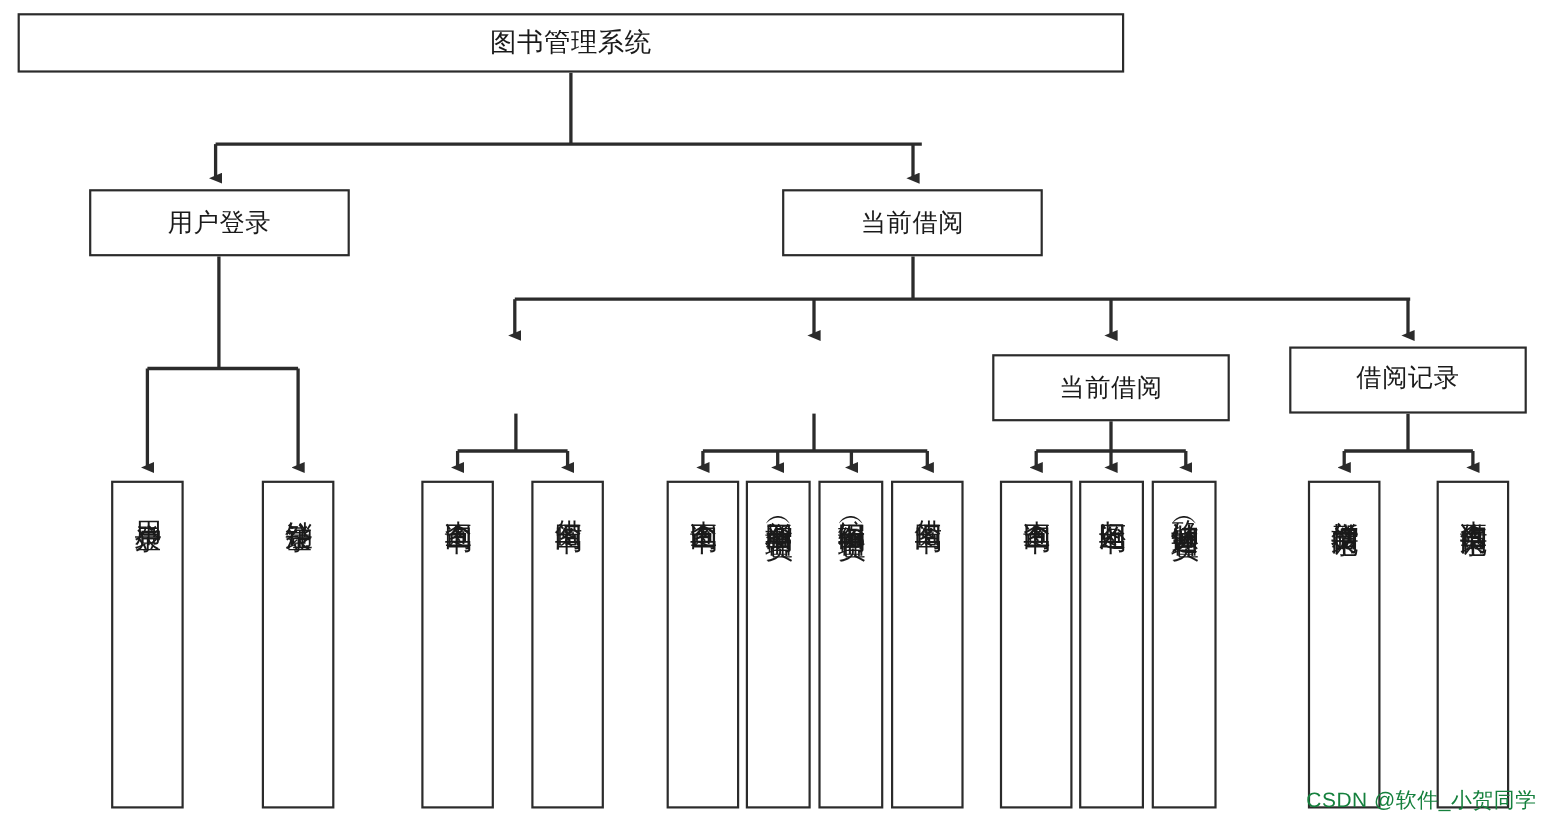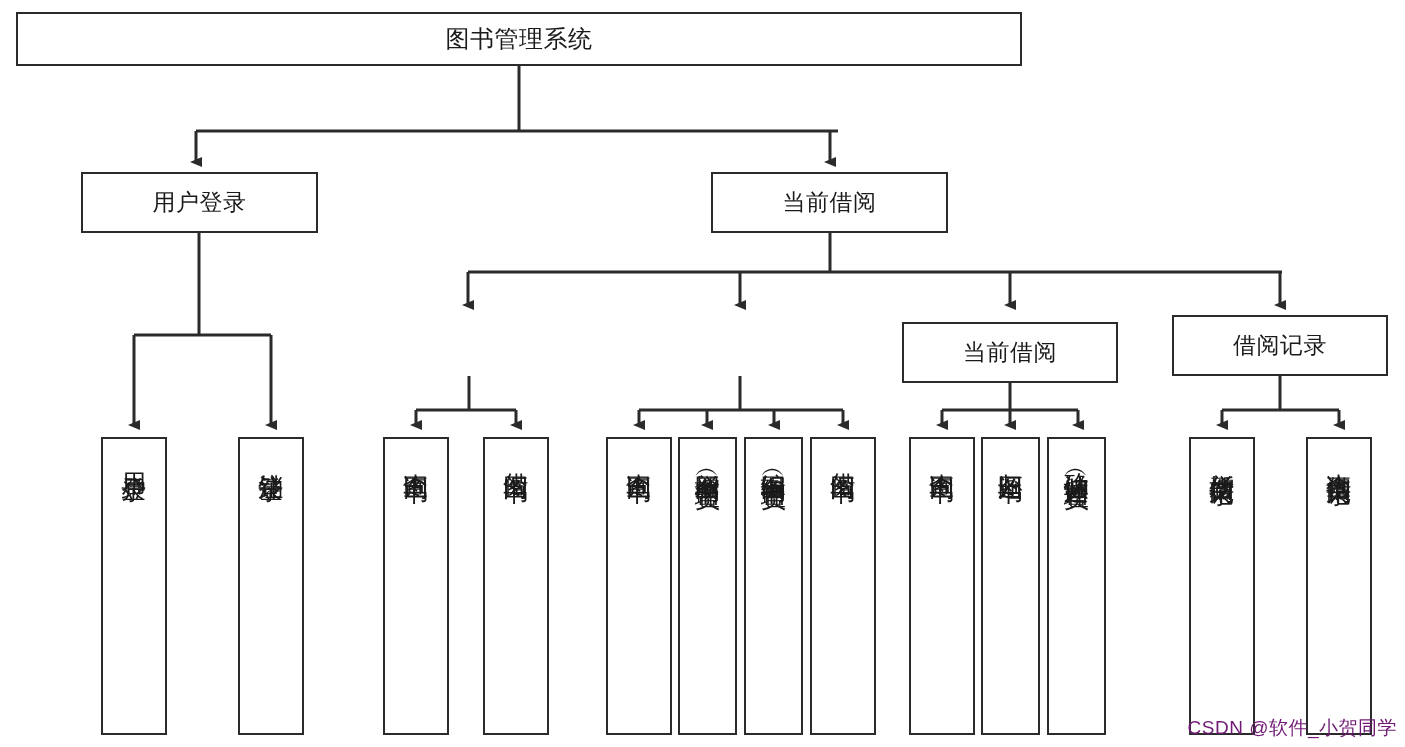--- a/index.html
+++ b/index.html
@@ -58,21 +58,21 @@
     font-size: 25px;
     line-height: 1.06;
     letter-spacing: 2px;
     white-space: nowrap;
   }
   .watermark {
     position: absolute;
     right: 8px;
     bottom: 6px;
     font-size: 19px;
-    color: #701a75;
+    color: #15803d;
     letter-spacing: 0.5px;
     white-space: nowrap;
   }
 </style>
 </head>
 <body>
 
 <div id="canvas">
 
   <svg id="wires" viewBox="0 0 1405 747" xmlns="http://www.w3.org/2000/svg">
@@ -132,21 +132,21 @@
   <div class="node h" style="left:81px; top:172px; width:237px; height:61px;">
     <span class="lbl">用户登录</span>
   </div>
   <div class="node h" style="left:711px; top:172px; width:237px; height:61px;">
     <span class="lbl">当前借阅</span>
   </div>
 
   <div class="node h" style="left:902px; top:322px; width:216px; height:61px;">
     <span class="lbl">当前借阅</span>
   </div>
-  <div class="node h" style="left:1172px; top:315px; width:216px; height:61px;">
+  <div class="node h" style="left:1172px; top:315px; width:216px; height:61px;font-family:Liberation Mono, monospace;">
     <span class="lbl">借阅记录</span>
   </div>
 
   <div class="node v" style="left:101px; top:437px; width:66px; height:298px;">
     <span class="lbl">用户登录</span>
   </div>
   <div class="node v" style="left:238px; top:437px; width:66px; height:298px;">
     <span class="lbl">注销登录</span>
   </div>
 

